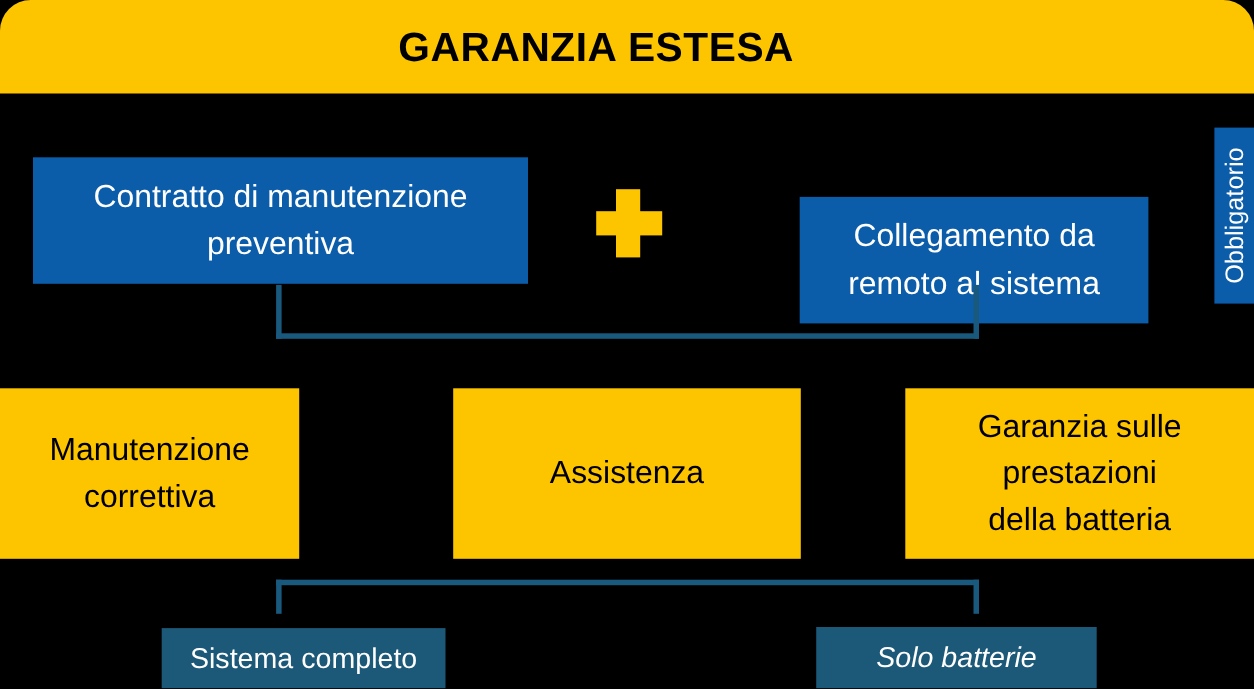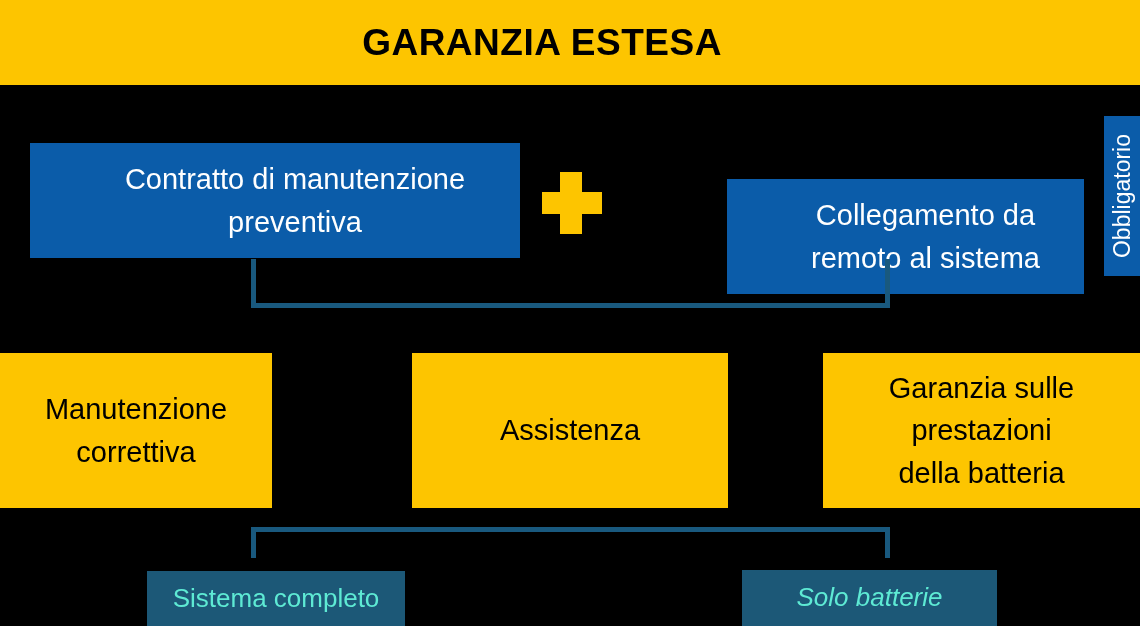--- a/index.html
+++ b/index.html
@@ -7,20 +7,21 @@
     padding: 0;
     background: #000000;
     font-family: "Liberation Sans", sans-serif;
   }
   .stage {
     position: relative;
     width: 1140px;
     height: 626px;
     background: #000000;
     overflow: hidden;
+    border-radius: 28px;
   }
   
   .header {
     position: absolute;
     left: 0; top: 0;
     width: 1140px; height: 85px;
     background: #FDC500;
     display: flex;
     align-items: center;
     justify-content: center;
@@ -40,30 +41,29 @@
     align-items: center;
     justify-content: center;
     text-align: center;
     white-space: pre-line;
     line-height: 1.45;
   }
   .box.blue {
     background: #0B5CA9;
     color: #FFFFFF;
     font-size: 29px;
-    padding-left: 40px;
   }
   .box.yellow {
     background: #FDC500;
     color: #000000;
     font-size: 29px;
   }
   .box.slate {
     background: #1C5877;
-    color: #5eead4;
+    color: #ffffff;
     font-size: 26px;
   }
   .box-contract   { left: 30px;  top: 143px; width: 450px; height: 115px; }
   .box-remote     { left: 727px; top: 143px; width: 317px; height: 115px; margin-top: 36px; }
   .box-corrective { left: 0;     top: 353px; width: 272px; height: 155px; }
   .box-service    { left: 412px; top: 353px; width: 316px; height: 155px; }
   .box-battery    { left: 823px; top: 353px; width: 317px; height: 155px; }
   .box-fullsystem { left: 147px; top: 571px; width: 258px; height: 55px; }
   .box-batteries  { left: 742px; top: 570px; width: 255px; height: 56px; font-style: italic; }
   

